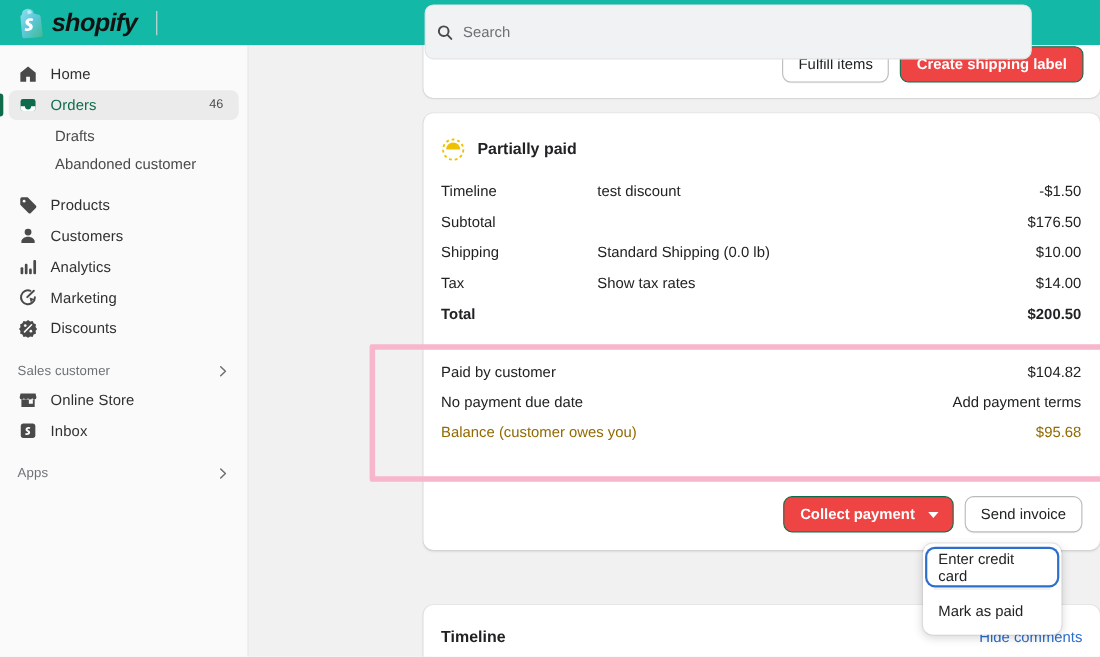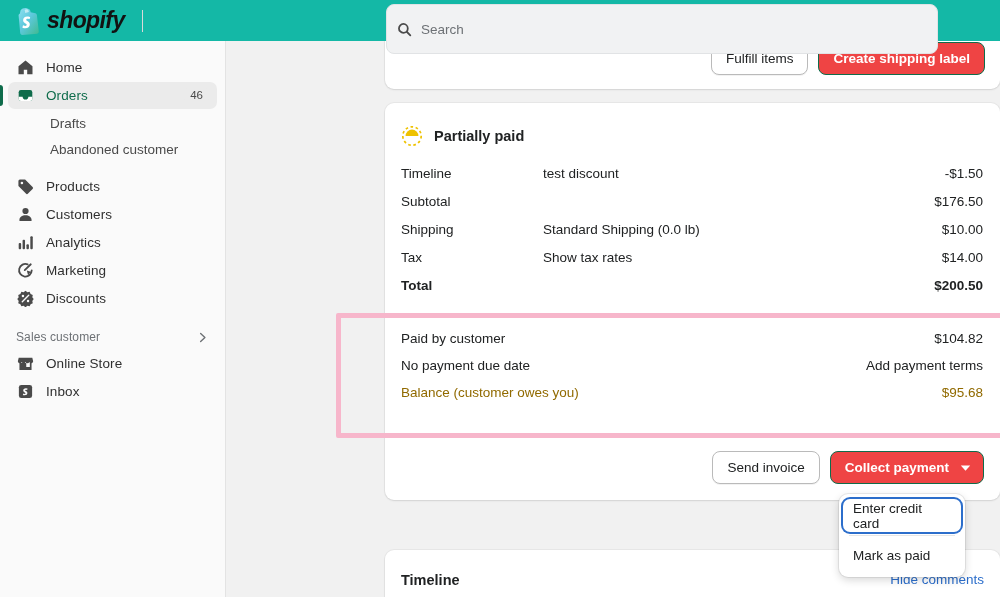--- a/index.html
+++ b/index.html
@@ -389,20 +389,28 @@
         <svg width="17" height="17" viewBox="0 0 18 18">
           <rect x="2.0" y="2.0" width="14" height="14" rx="2.6" fill="#4a4a4a"></rect>
           <path d="M11.2 6.0 c-0.2-0.1-1.0-0.4-1.9-0.4 -1.7 0-2.7 1.0-2.7 2.3 0 1.2 0.9 1.7 1.6 2.1 0.6 0.3 0.8 0.6 0.8 0.9 0 0.4-0.3 0.7-0.9 0.7 -0.8 0-1.5-0.4-1.5-0.4 l-0.4 1.4 s0.7 0.5 1.9 0.5 c1.8 0 2.9-1.0 2.9-2.4 0-1.2-0.9-1.7-1.6-2.1 -0.5-0.3-0.8-0.5-0.8-0.8 0-0.3 0.3-0.6 0.9-0.6 0.6 0 1.2 0.3 1.2 0.3 Z" fill="#fafafa"></path>
         </svg>
       </span>
       <span class="nav-label">Inbox</span>
     </div>
 
     <div class="nav-gap"></div>
 
+    <div class="nav-section">
+      <span class="sec-label">Apps</span>
+      <span class="chev">
+        <svg width="13" height="13" viewBox="0 0 14 14">
+          <polyline points="5,2.6 9.6,7 5,11.4" fill="none" stroke="#6d7175" stroke-width="1.5" stroke-linecap="round" stroke-linejoin="round"></polyline>
+        </svg>
+      </span>
+    </div>
   </div>
 
   <div class="main">
 
     <div class="card card-fulfill">
       <div class="btnrow">
         <button class="btn btn-secondary">Fulfill items</button>
         <button class="btn btn-primary">Create shipping label</button>
       </div>
     </div>
@@ -460,29 +468,29 @@
           <span class="bl">No payment due date</span>
           <span class="br link">Add payment terms</span>
         </div>
         <div class="balrow owes">
           <span class="bl">Balance (customer owes you)</span>
           <span class="br">$95.68</span>
         </div>
       </div>
 
       <div class="actionrow">
-        <button class="btn btn-secondary">Send invoice</button>
         <button class="btn btn-primary split">
           <span>Collect payment</span>
           <span>
             <svg width="11" height="8" viewBox="0 0 11 8">
               <polygon points="0.8,1.4 10.2,1.4 5.5,6.8" fill="#ffffff"></polygon>
             </svg>
           </span>
         </button>
+        <button class="btn btn-secondary">Send invoice</button>
       </div>
     </div>
 
     <div class="card card-timeline">
       <div class="timeline-head">
         <span class="timeline-title">Timeline</span>
         <span class="timeline-toggle">Hide comments</span>
       </div>
 
     </div>

